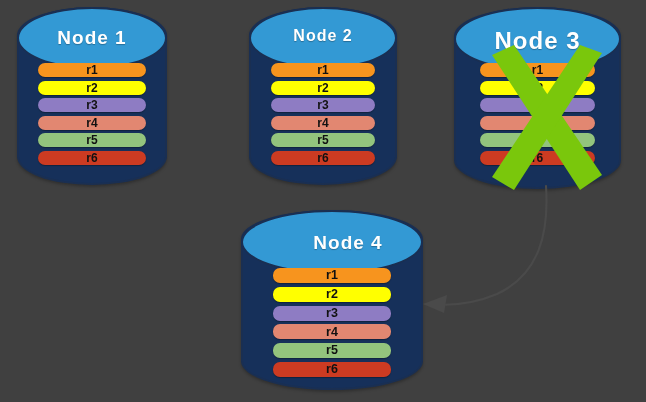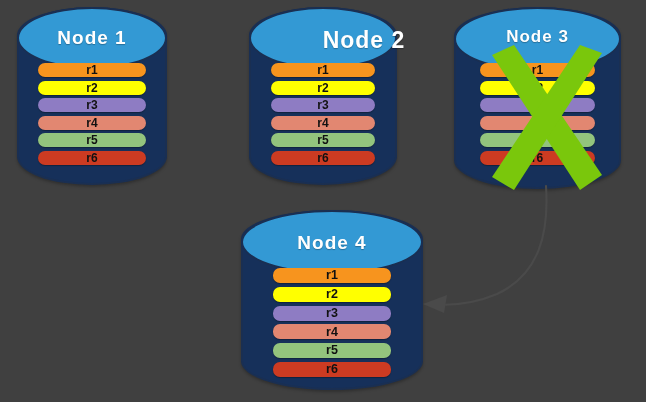--- a/index.html
+++ b/index.html
@@ -83,22 +83,22 @@
   #node-2 { left: 249px; top: 7px;  width: 148px; height: 178px; }
   #node-3 { left: 454px; top: 7px;  width: 167px; height: 182px; }
   #node-4 { left: 241px; top: 210px; width: 182px; height: 180px; }
 
   #node-1 .cyl-top { height: 62px; }
   #node-2 .cyl-top { height: 62px; }
   #node-3 .cyl-top { height: 64px; }
   #node-4 .cyl-top { height: 64px; }
 
   #node-1 .node-title { top: 20px; font-size: 19px; }
-  #node-2 .node-title { top: 20px; font-size: 23px; padding-left: 41px; }
-  #node-3 .node-title { top: 20px; font-size: 17px; }
+  #node-2 .node-title { top: 20px; font-size: 16px; }
+  #node-3 .node-title { top: 20px; font-size: 24px; }
   #node-4 .node-title { top: 22px; font-size: 19px; }
 
   #node-1 .rows { top: 56px; padding: 0 21px; }
   #node-2 .rows { top: 56px; padding: 0 22px; }
   #node-3 .rows { top: 56px; padding: 0 26px; }
   #node-4 .rows { top: 58px; padding: 0 32px; }
 
   #node-1 .row { height: 14px; margin-bottom: 3.6px; font-size: 12px; }
   #node-2 .row { height: 14px; margin-bottom: 3.6px; font-size: 12px; }
   #node-3 .row { height: 14px; margin-bottom: 3.6px; font-size: 12px; }
@@ -178,21 +178,21 @@
       <g fill="#7ac70c">
         <polygon points="4,10 26,0 114,130 92,145"></polygon>
         <polygon points="114,8 92,0 4,132 26,145"></polygon>
       </g>
     </svg>
   </div>
 
   <div class="node" id="node-4">
     <div class="cyl-body" style="background: rgb(22, 48, 90);"></div>
     <div class="cyl-top" style="background: rgb(51, 153, 212);"></div>
-    <div class="node-title" style="color: rgb(255, 255, 255);">Node  4</div>
+    <div class="node-title" style="color: rgb(255, 255, 255); padding-left: 16px;">Node  4</div>
     <div class="rows">
       <div class="row" style="background: rgb(247, 148, 30);">r1</div>
       <div class="row" style="background: rgb(255, 255, 0);">r2</div>
       <div class="row" style="background: rgb(142, 124, 195);">r3</div>
       <div class="row" style="background: rgb(226, 135, 113);">r4</div>
       <div class="row" style="background: rgb(147, 196, 125);">r5</div>
       <div class="row" style="background: rgb(204, 59, 34);">r6</div>
     </div>
   </div>
 

